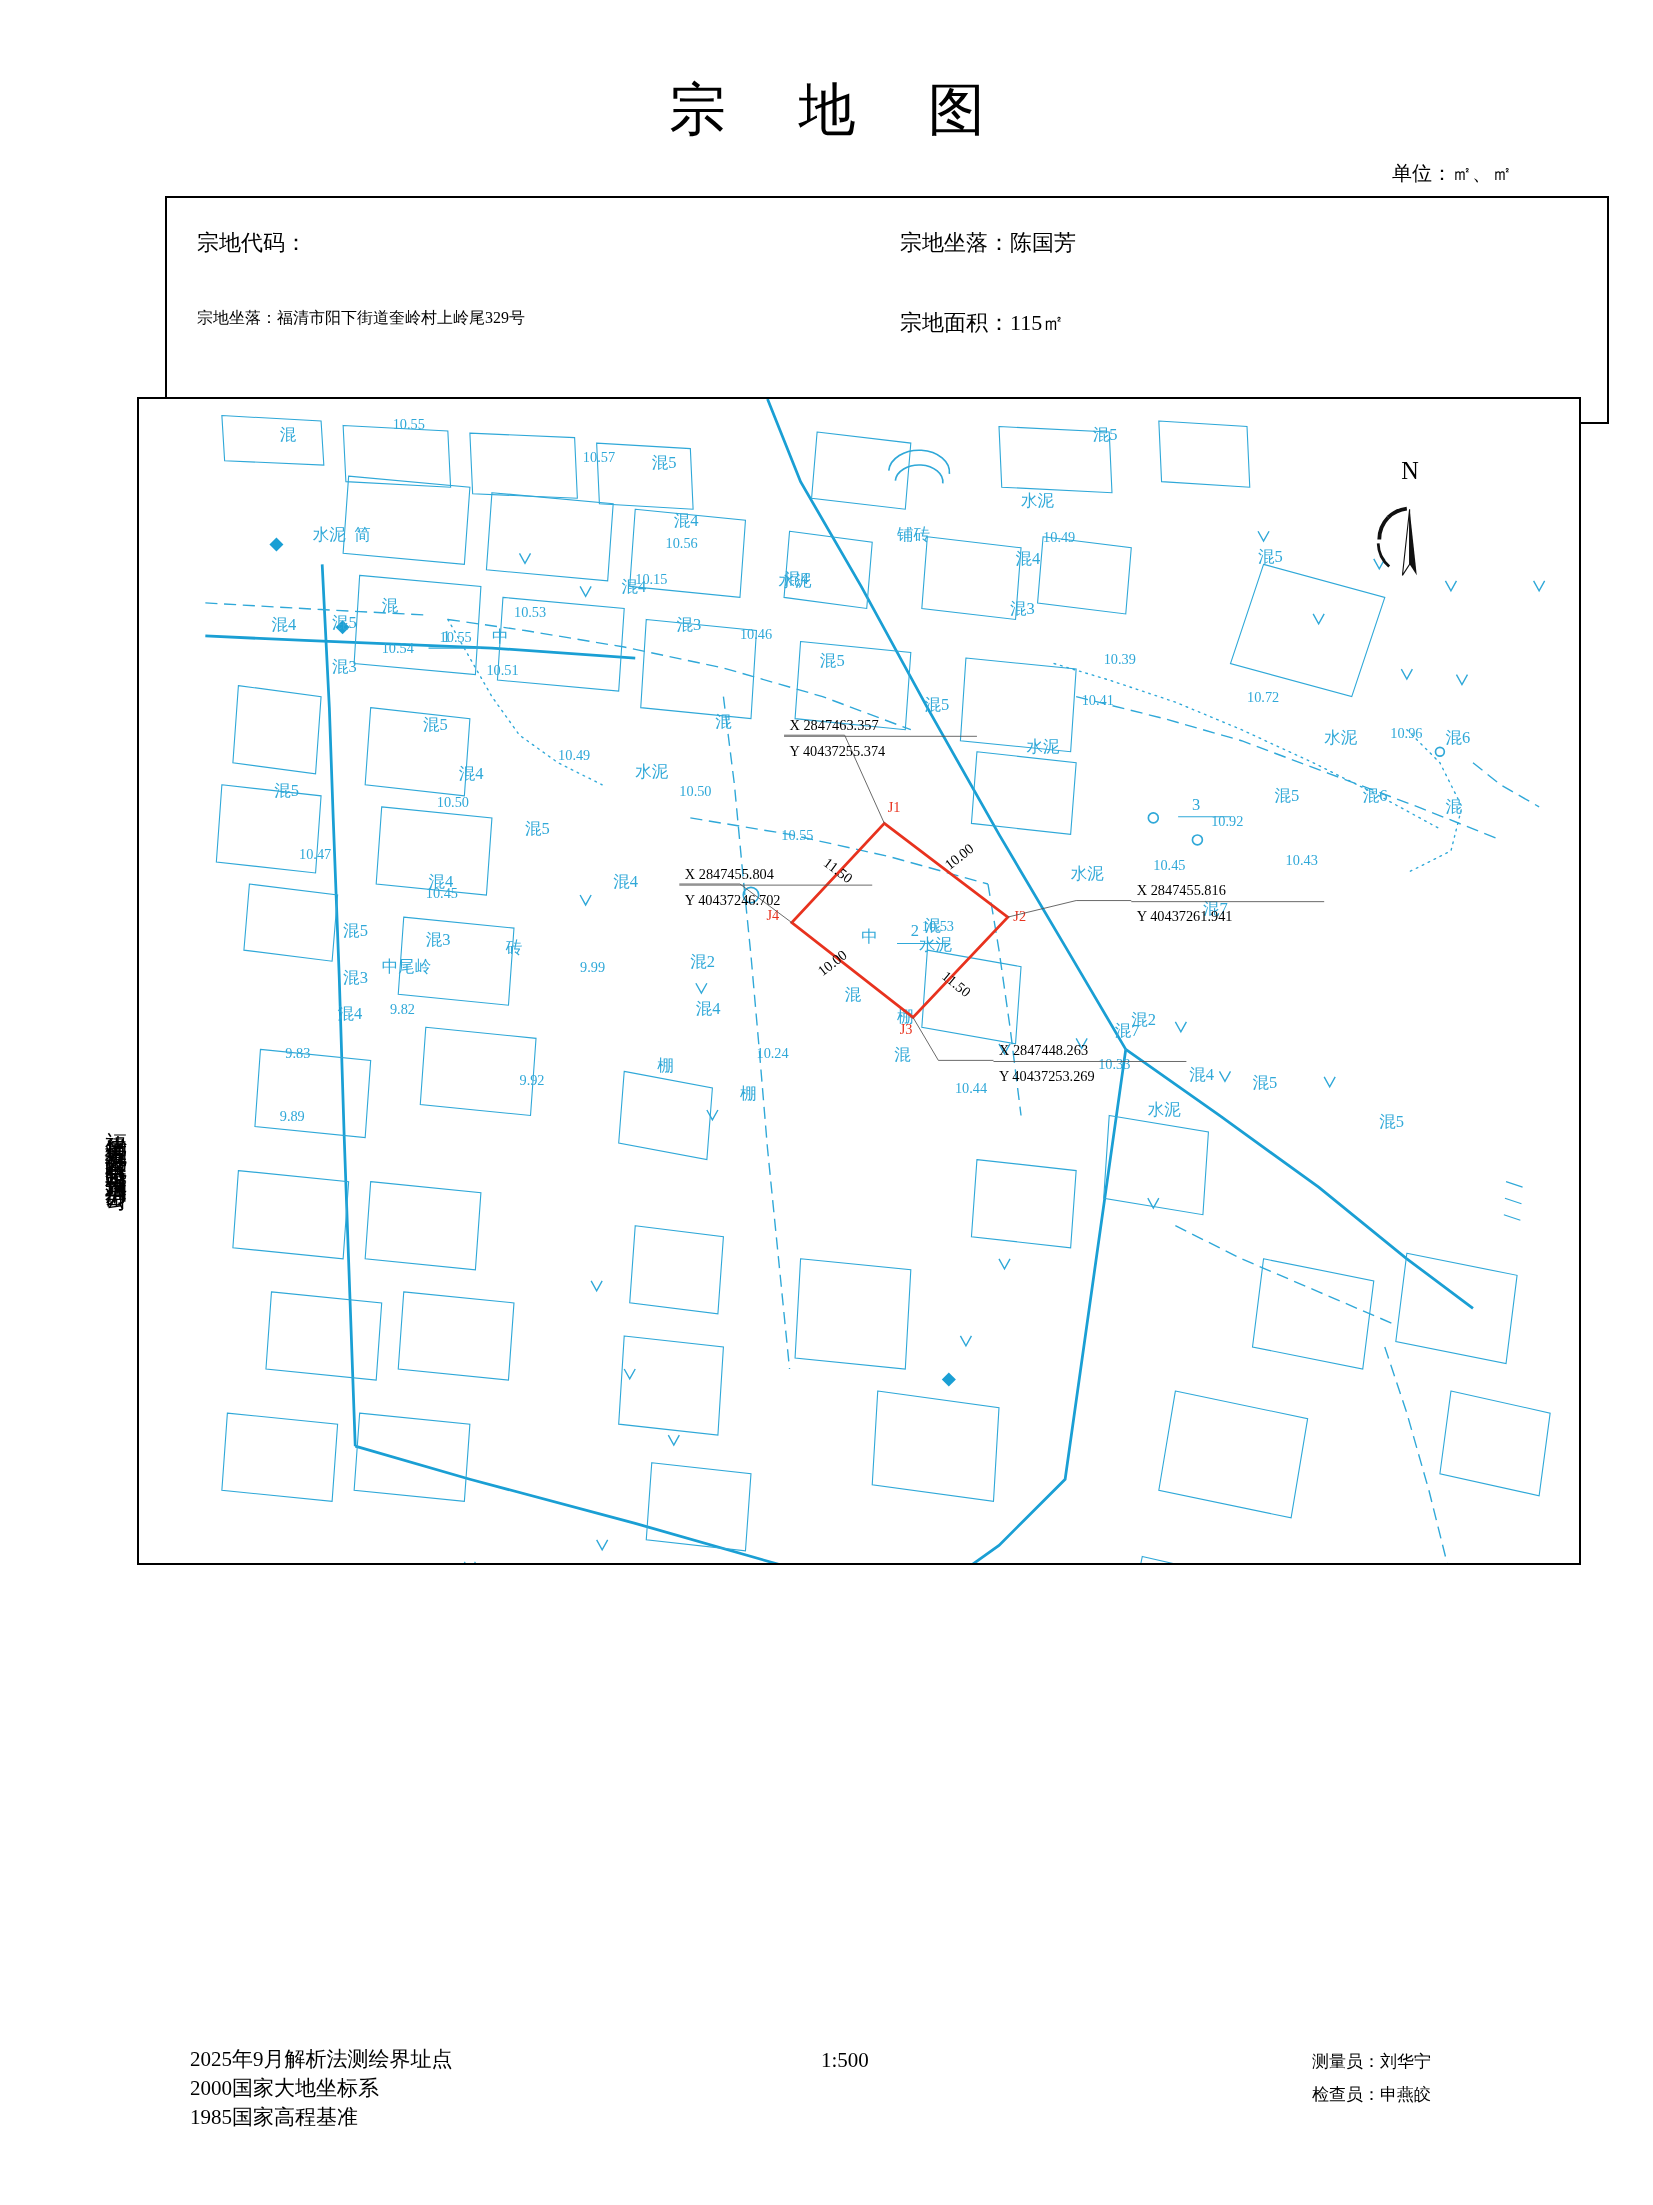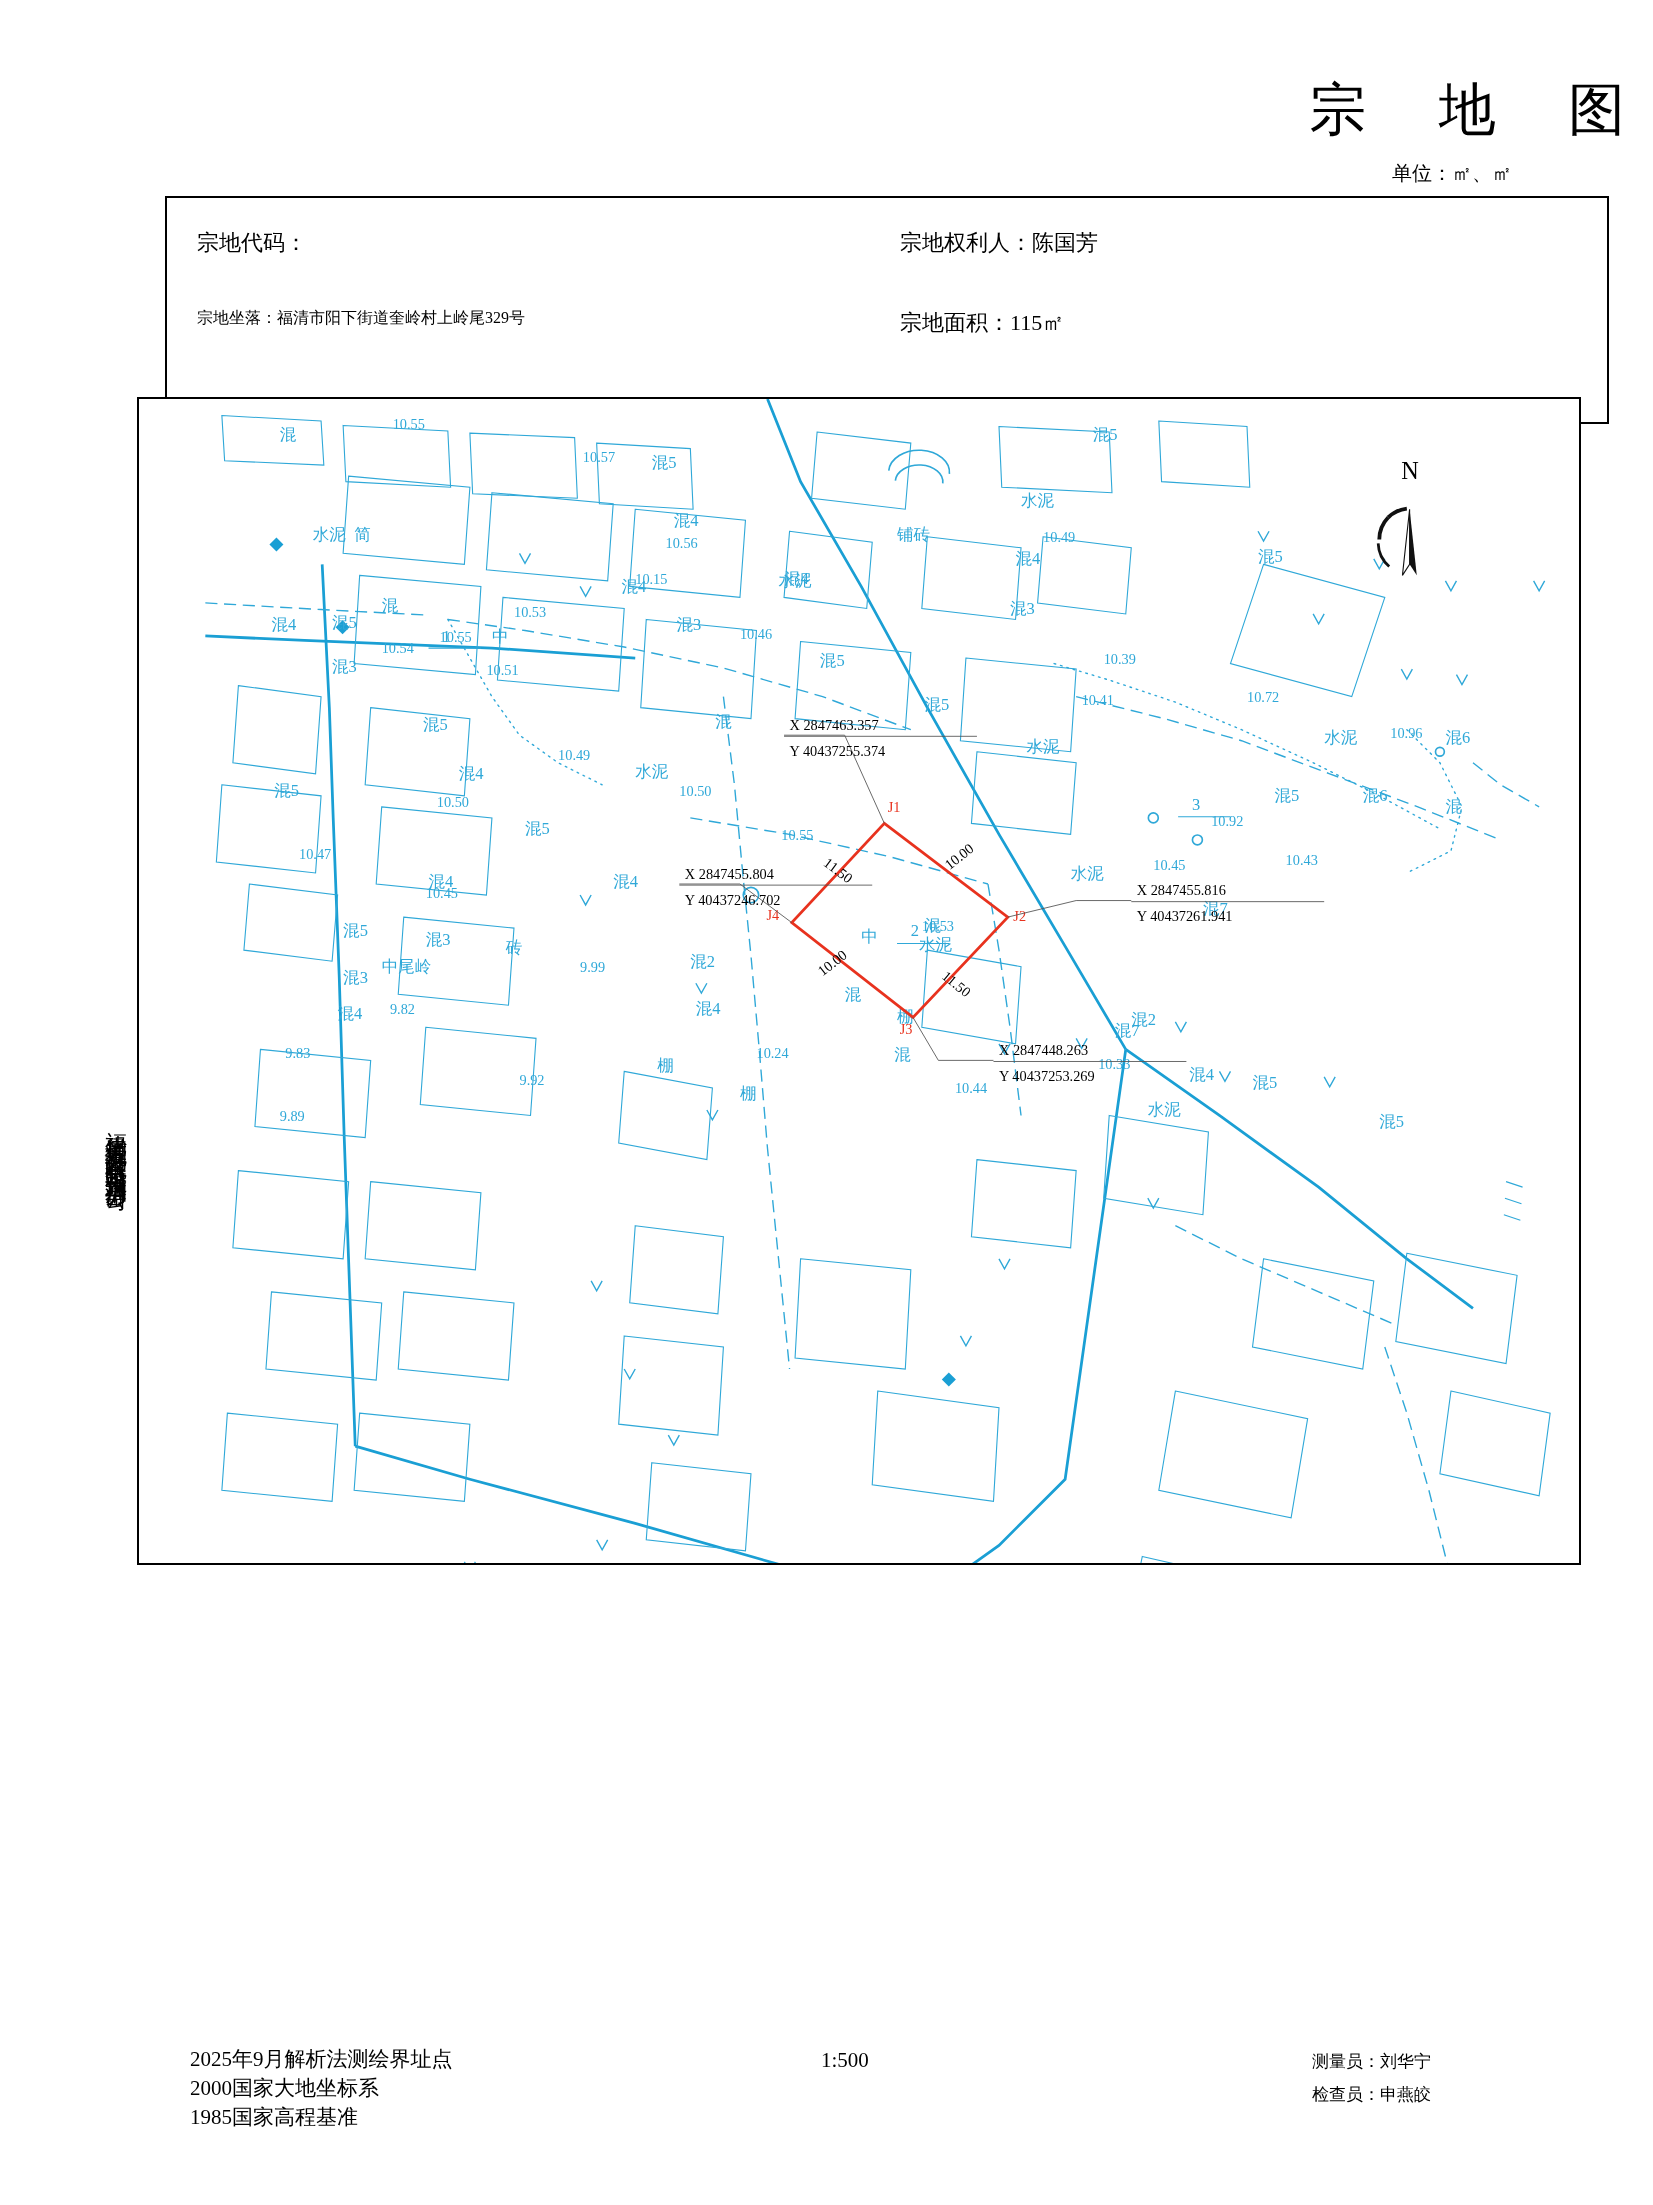--- a/index.html
+++ b/index.html
@@ -15,21 +15,21 @@
     position: relative;
     overflow: hidden;
   }
 
   
   .doc-title {
     position: absolute;
     top: 72px;
     left: 0;
     width: 1654px;
-    text-align: right;
+    text-align: center;
     font-size: 57px;
     letter-spacing: 29px;
     text-indent: 29px;
     font-family: "Liberation Serif", serif;
     font-weight: normal;
   }
   .unit-label {
     position: absolute;
     top: 160px;
     right: 142px;
@@ -105,21 +105,21 @@
   }
 </style>
 </head>
 <body>
 
 <div class="doc-title">宗 地 图</div>
 <div class="unit-label">单位：㎡、㎡</div>
 
 <div class="header-box">
   <div class="hdr-code">宗地代码：</div>
-  <div class="hdr-owner">宗地权利人：陈国芳</div>
+  <div class="hdr-owner">宗地坐落：陈国芳</div>
   <div class="hdr-location">宗地坐落：福清市阳下街道奎岭村上岭尾329号</div>
   <div class="hdr-area">宗地面积：115㎡</div>
 </div>
 
 <div class="map-frame">
 <svg class="map-svg" width="1440" height="1627" viewBox="0 0 2612 2952" xmlns="http://www.w3.org/2000/svg">
   <defs>
     <style>
       .bl { fill:none; stroke:#2fa8d8; stroke-width:2; }
       .bl2 { fill:none; stroke:#2fa8d8; stroke-width:3; }

